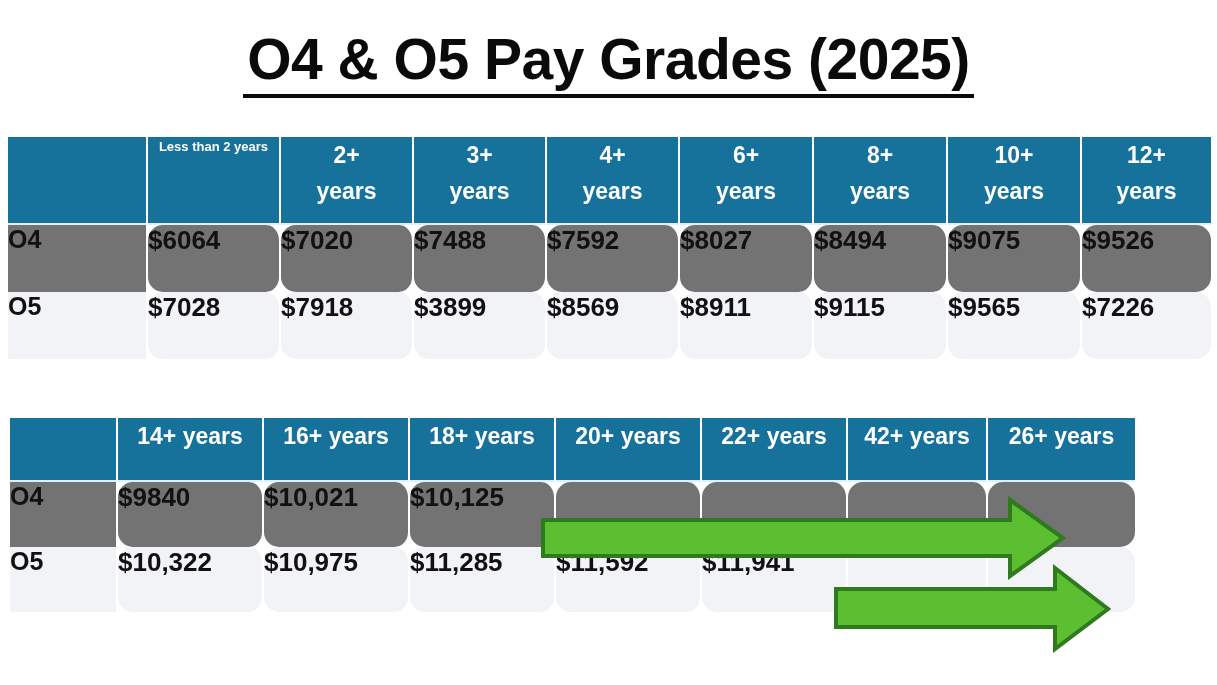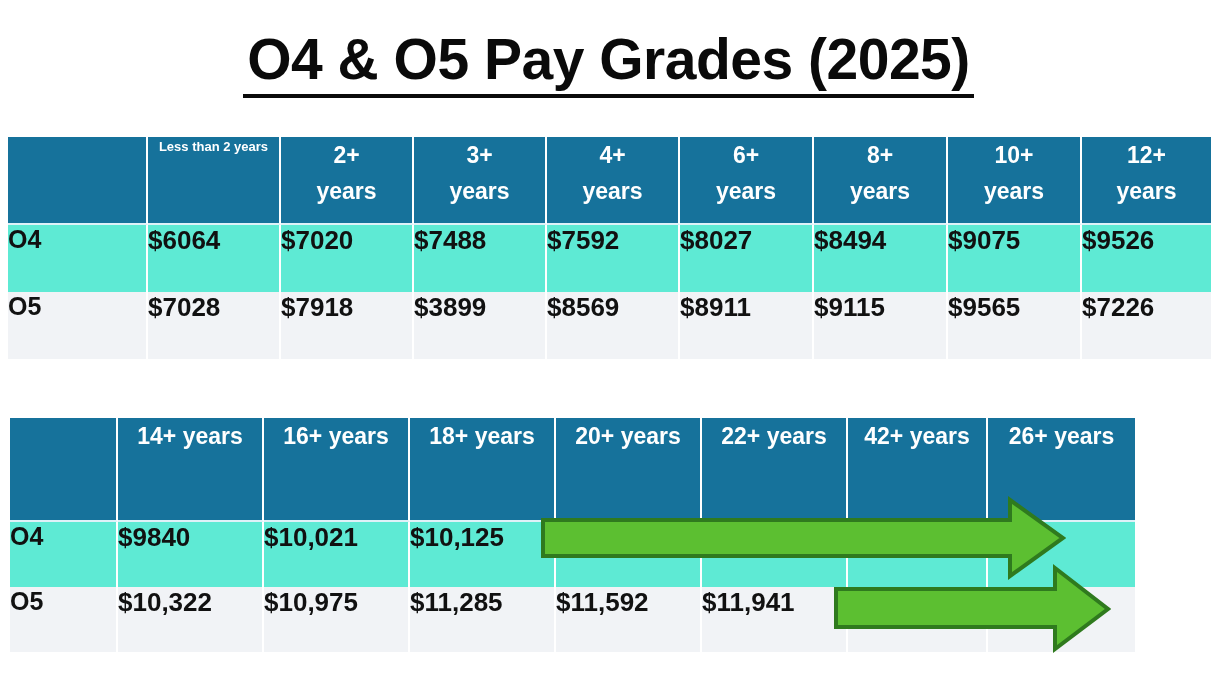--- a/index.html
+++ b/index.html
@@ -76,50 +76,51 @@
     padding: 16px 8px 0 8px;
     font-weight: 700;
   }
   .hdr-center {
     text-align: center;
     font-size: 23px;
     line-height: 36px;
     padding: 9px 0 0 0;
   }
 
-  .row-a td { background: #5eead4; margin-top: 24px; }
+  .row-a td { background: #737373; margin-top: 24px; }
   .row-b td { background: #F1F3F6; }
   .cell {
     border-right: 2px solid #ffffff;
     box-sizing: border-box;
     font-size: 26px;
     font-weight: 700;
     color: #111111;
     padding: 10px 0 0 11px;
     white-space: nowrap;
+    border-radius: 15px;
   }
   .cell.last { border-right: none; }
   .rowlabel {
     font-size: 25px;
     font-weight: 700;
     color: #111111;
     padding: 11px 0 0 13px;
     border-right: 2px solid #ffffff;
     box-sizing: border-box;
   }
 
   
   #table1 { left: 8px; top: 137px; width: 1203px; }
   #table1 .hdr-cell, #table1 .hdr-corner { height: 88px; }
   #table1 .row-a td, #table1 .row-a .rowlabel { height: 67px; }
   #table1 .row-b td, #table1 .row-b .rowlabel { height: 67px; }
 
   
   #table2 { left: 10px; top: 418px; width: 1125px; }
-  #table2 .hdr-cell, #table2 .hdr-corner { height: 104px; }
+  #table2 .hdr-cell, #table2 .hdr-corner { height: 64px; }
   #table2 .row-a td, #table2 .row-a .rowlabel { height: 65px; }
   #table2 .row-b td, #table2 .row-b .rowlabel { height: 65px; }
 
   
   .arrow {
     position: absolute;
     pointer-events: none;
   }
   #arrow-o4 { left: 540px; top: 496px; width: 526px; height: 84px; }
   #arrow-o5 { left: 833px; top: 563px; width: 278px; height: 90px; }

